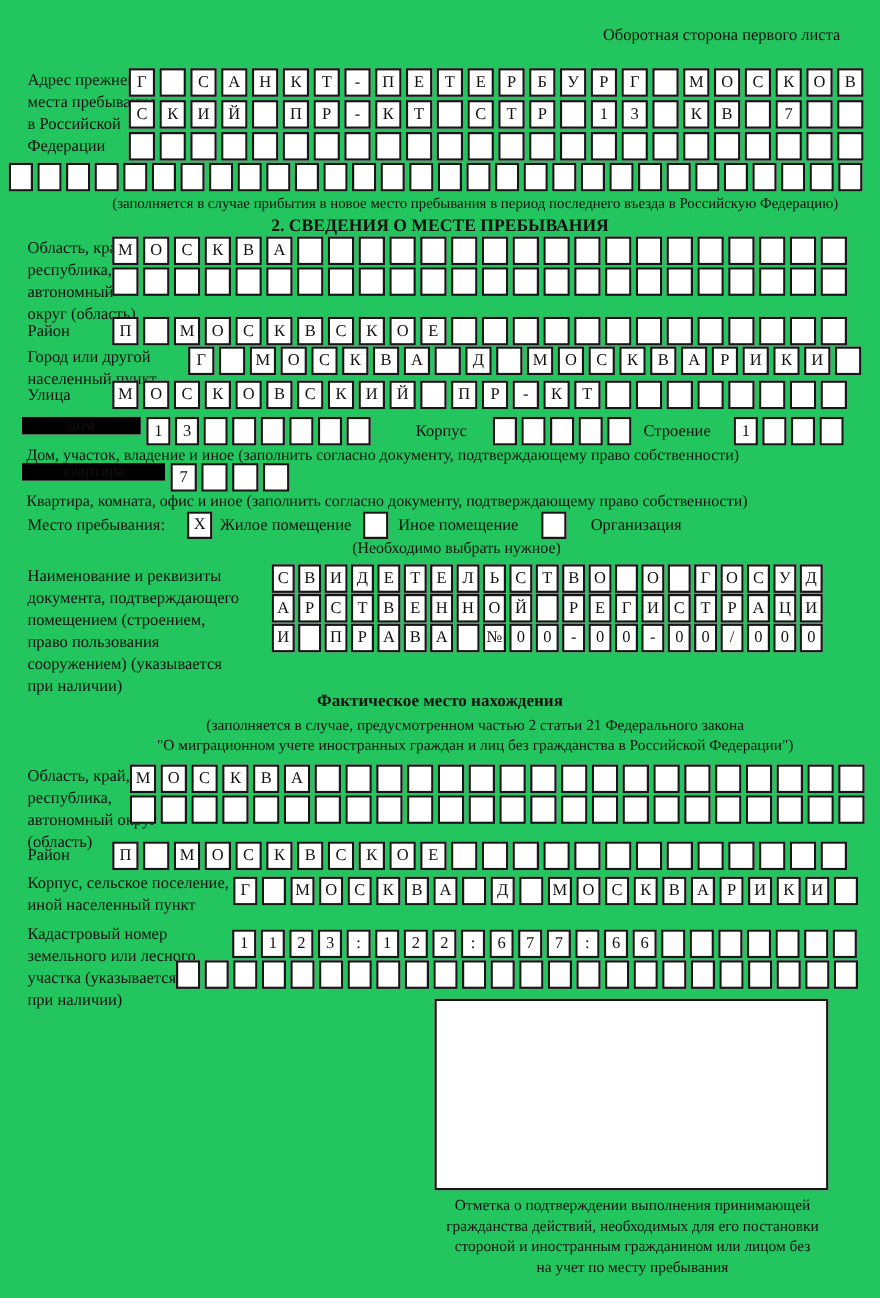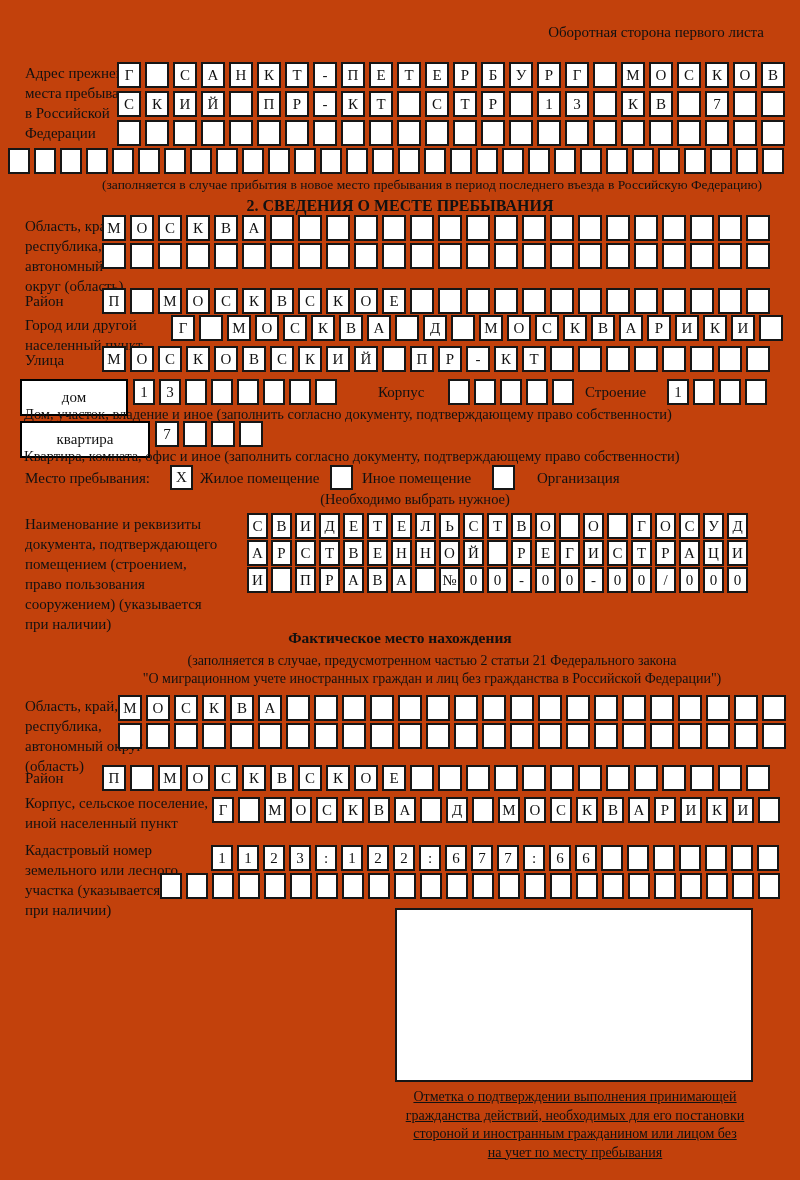--- a/index.html
+++ b/index.html
@@ -1,48 +1,48 @@
 <!DOCTYPE html>
 <html><head>
 <meta charset="utf-8">
 <style>
   html,body{margin:0;padding:0;background:#fff;}
   #page{
-    position:relative;width:800px;height:1180px;background:#c2410c;
+    position:relative;width:800px;height:1180px;background:#22c55e;
     font-family:"Liberation Serif","DejaVu Serif",serif;color:#111;
     overflow:hidden;
   }
   .lbl{position:absolute;font-size:15px;line-height:20px;white-space:nowrap;}
   .lines div{line-height:20px;}
   .row{position:absolute;display:flex;gap:4px;}
   .cell{
     width:24px;height:26px;border:2px solid #161616;box-sizing:border-box;
     display:flex;align-items:center;justify-content:center;
     font-size:15px;font-family:"Liberation Serif","DejaVu Serif",serif;
     background:#fff;
   }
   .row.sm{gap:3px}
   .row.sm .cell{width:21px;}
   .row.xs{gap:4px}
   .row.xs .cell{width:22px;}
   .widebox{
-    position:absolute;height:37px;border:2px solid #000000;box-sizing:border-box;
+    position:absolute;height:16px;border:8px solid #000000;box-sizing:border-box;
     display:flex;align-items:center;justify-content:center;font-size:15px;background:#fff;
   }
   .cb{
     position:absolute;width:23px;height:25px;border:2px solid #161616;box-sizing:border-box;
     display:flex;align-items:center;justify-content:center;font-size:15px;background:#fff;
   }
   .title{position:absolute;left:0;width:800px;text-align:center;font-weight:bold;font-size:16px;}
   .centernote{position:absolute;left:0;width:800px;text-align:center;font-size:13.5px;margin-left:32px;}
   .note{position:absolute;font-size:14.5px;white-space:nowrap;}
   .header{position:absolute;font-size:15px;white-space:nowrap;}
   .bigbox{position:absolute;border:2px solid #161616;box-sizing:border-box;background:#fff;}
   .caption{position:absolute;text-align:center;font-size:14px;}
-  .caption div{line-height:18.5px;text-decoration:underline;}
+  .caption div{line-height:18.5px;}
 </style>
 </head>
 <body>
 
 <div id="page">
 
   <div class="header" style="right:36px;top:24px">Оборотная сторона первого листа</div>
 
   <div class="lbl lines" style="left:25px;top:63px">
       <div>Адрес прежнего</div>

